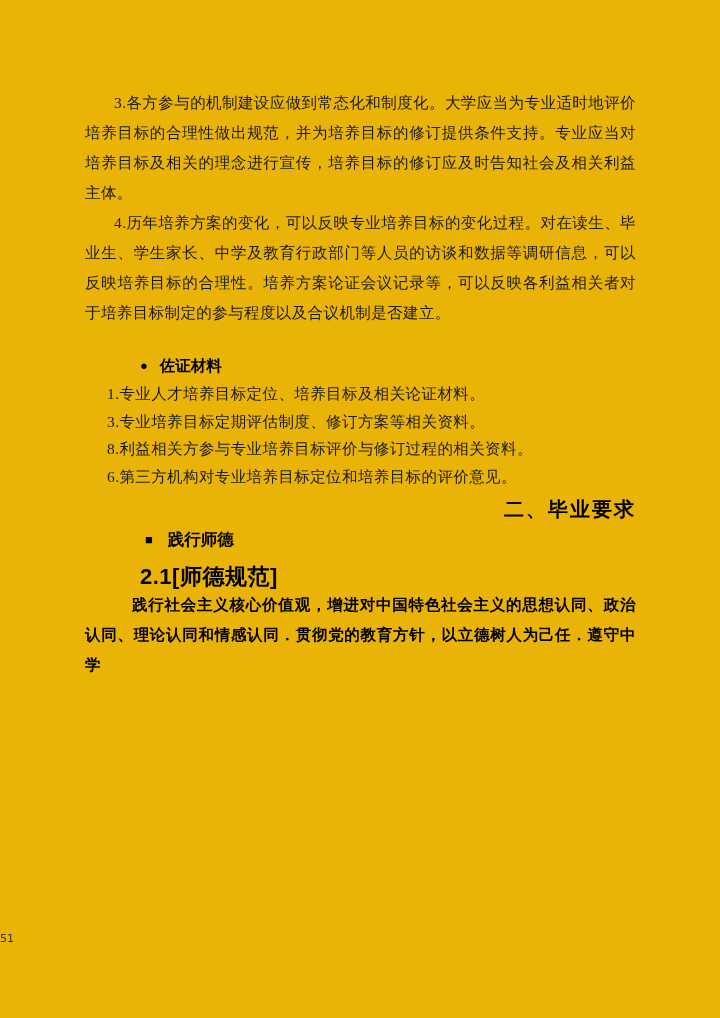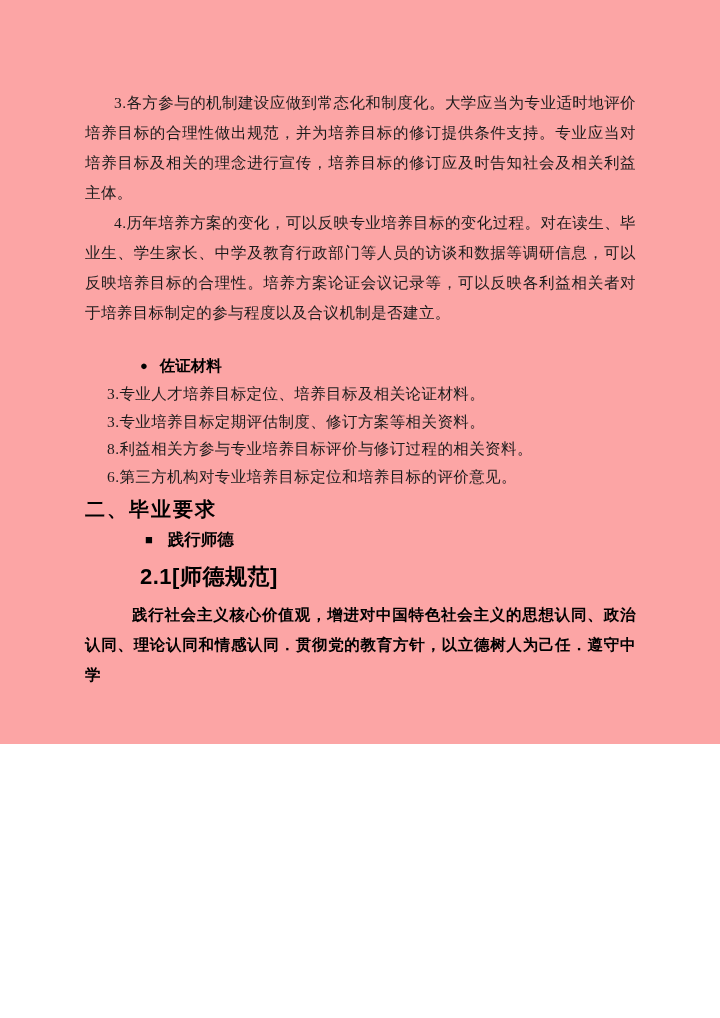--- a/index.html
+++ b/index.html
@@ -1,20 +1,20 @@
 <!DOCTYPE html>
 <html><head>
 <meta charset="utf-8">
 <style>
   html, body { margin: 0; padding: 0; background: #ffffff; }
   .page {
     position: relative;
     width: 720px;
-    height: 744px;
-    background: #fca5a5;
+    height: 1018px;
+    background: #eab308;
     overflow: hidden;
     font-family: "Liberation Serif", "DejaVu Serif", serif;
     color: #1c1c1c;
   }
   .content {
     position: absolute;
     left: 85px;
     top: 88px;
     width: 551px;
   }
@@ -44,21 +44,21 @@
   }
   .list-item {
     line-height: 27.5px;
     padding-left: 22px;
     text-align: left;
     letter-spacing: 0.4px;
     font-size: 15.5px;
   }
   .section-heading {
     margin: 6px 0 0 0;
-    text-align: left;
+    text-align: right;
     font-family: "Liberation Sans", "DejaVu Sans", sans-serif;
     font-weight: bold;
     font-size: 20px;
     letter-spacing: 2px;
     color: #000000;
     line-height: 26px;
   }
   .bold-para {
     font-family: "Liberation Sans", "DejaVu Sans", sans-serif;
     font-weight: bold;
@@ -88,21 +88,20 @@
     margin: 11px 0 0 0;
     padding-left: 55px;
     font-family: "Liberation Sans", "DejaVu Sans", sans-serif;
     font-weight: bold;
     font-size: 22px;
     color: #000000;
     line-height: 26px;
     letter-spacing: 0.5px;
   }
   .standard-para {
-    margin-top: 10px;
     line-height: 30px;
     text-indent: 47px;
   }
   .page-number {
     position: absolute;
     top: 932px;
     left: 0;
     width: 100%;
     font-family: "DejaVu Sans", "Liberation Sans", sans-serif;
     font-size: 11px;
@@ -116,21 +115,21 @@
   <div class="content">
 
     <p class="body num-para">3.各方参与的机制建设应做到常态化和制度化。大学应当为专业适时地评价培养目标的合理性做出规范，并为培养目标的修订提供条件支持。专业应当对培养目标及相关的理念进行宣传，培养目标的修订应及时告知社会及相关利益主体。</p>
 
     <p class="body num-para">4.历年培养方案的变化，可以反映专业培养目标的变化过程。对在读生、毕业生、学生家长、中学及教育行政部门等人员的访谈和数据等调研信息，可以反映培养目标的合理性。培养方案论证会议记录等，可以反映各利益相关者对于培养目标制定的参与程度以及合议机制是否建立。</p>
 
     <div class="evidence-heading">
       <span class="bullet-circle">●</span><span>佐证材料</span>
     </div>
 
-    <p class="body list-item">3.专业人才培养目标定位、培养目标及相关论证材料。</p>
+    <p class="body list-item">1.专业人才培养目标定位、培养目标及相关论证材料。</p>
     <p class="body list-item">3.专业培养目标定期评估制度、修订方案等相关资料。</p>
     <p class="body list-item">8.利益相关方参与专业培养目标评价与修订过程的相关资料。</p>
     <p class="body list-item">6.第三方机构对专业培养目标定位和培养目标的评价意见。</p>
 
     <h2 class="section-heading">二、毕业要求</h2>
 
 
 
     <div class="dimension-heading">
       <span class="bullet-square">■</span><span>践行师德</span>

